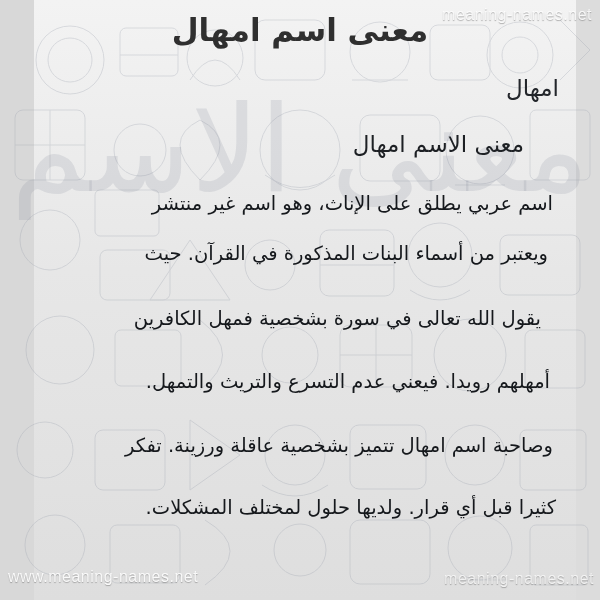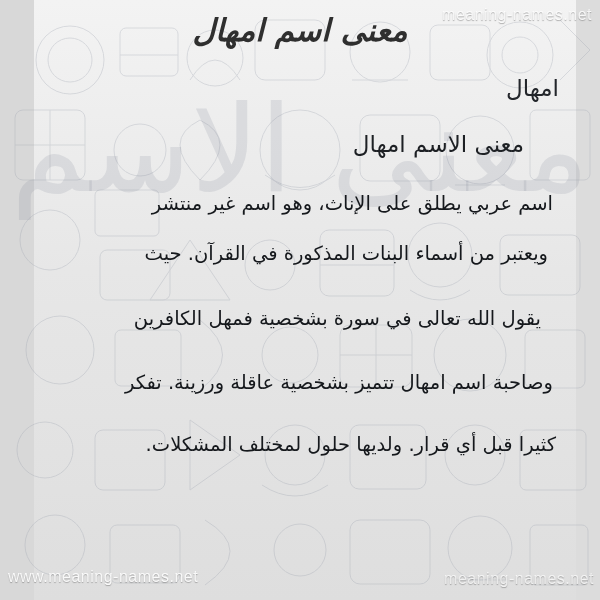--- a/index.html
+++ b/index.html
@@ -94,21 +94,20 @@
   }
 
   .title {
     text-align: center;
     color: #2f2f2f;
     font-size: 31px;
     font-weight: bold;
     margin: 8px 0 0 0;
     line-height: 44px;
     letter-spacing: 0px;
-    font-style: italic;
   }
 
   .name-line {
     margin-top: 22px;
     padding-right: 27px;
     color: #23262b;
     font-size: 23px;
     line-height: 28px;
   }
 
@@ -227,17 +226,18 @@
     <h1 class="title">معنى اسم امهال</h1>
 
     <div class="name-line">امهال</div>
 
     <div class="meta-line">معنى الاسم امهال</div>
 
 
     <p class="body-par p1">اسم عربي يطلق على الإناث، وهو اسم غير منتشر</p>
     <p class="body-par p2">ويعتبر من أسماء البنات المذكورة في القرآن. حيث</p>
     <p class="body-par p3">يقول الله تعالى في سورة بشخصية  فمهل الكافرين</p>
+    <p class="body-par p4">أمهلهم رويدا. فيعني عدم التسرع والتريث والتمهل.</p>
     <p class="body-par p5">وصاحبة اسم امهال تتميز بشخصية عاقلة ورزينة. تفكر</p>
     <p class="body-par p6">كثيرا قبل أي قرار. ولديها حلول لمختلف المشكلات.</p>
   </div>
 
 </div>
 
 </body></html>

